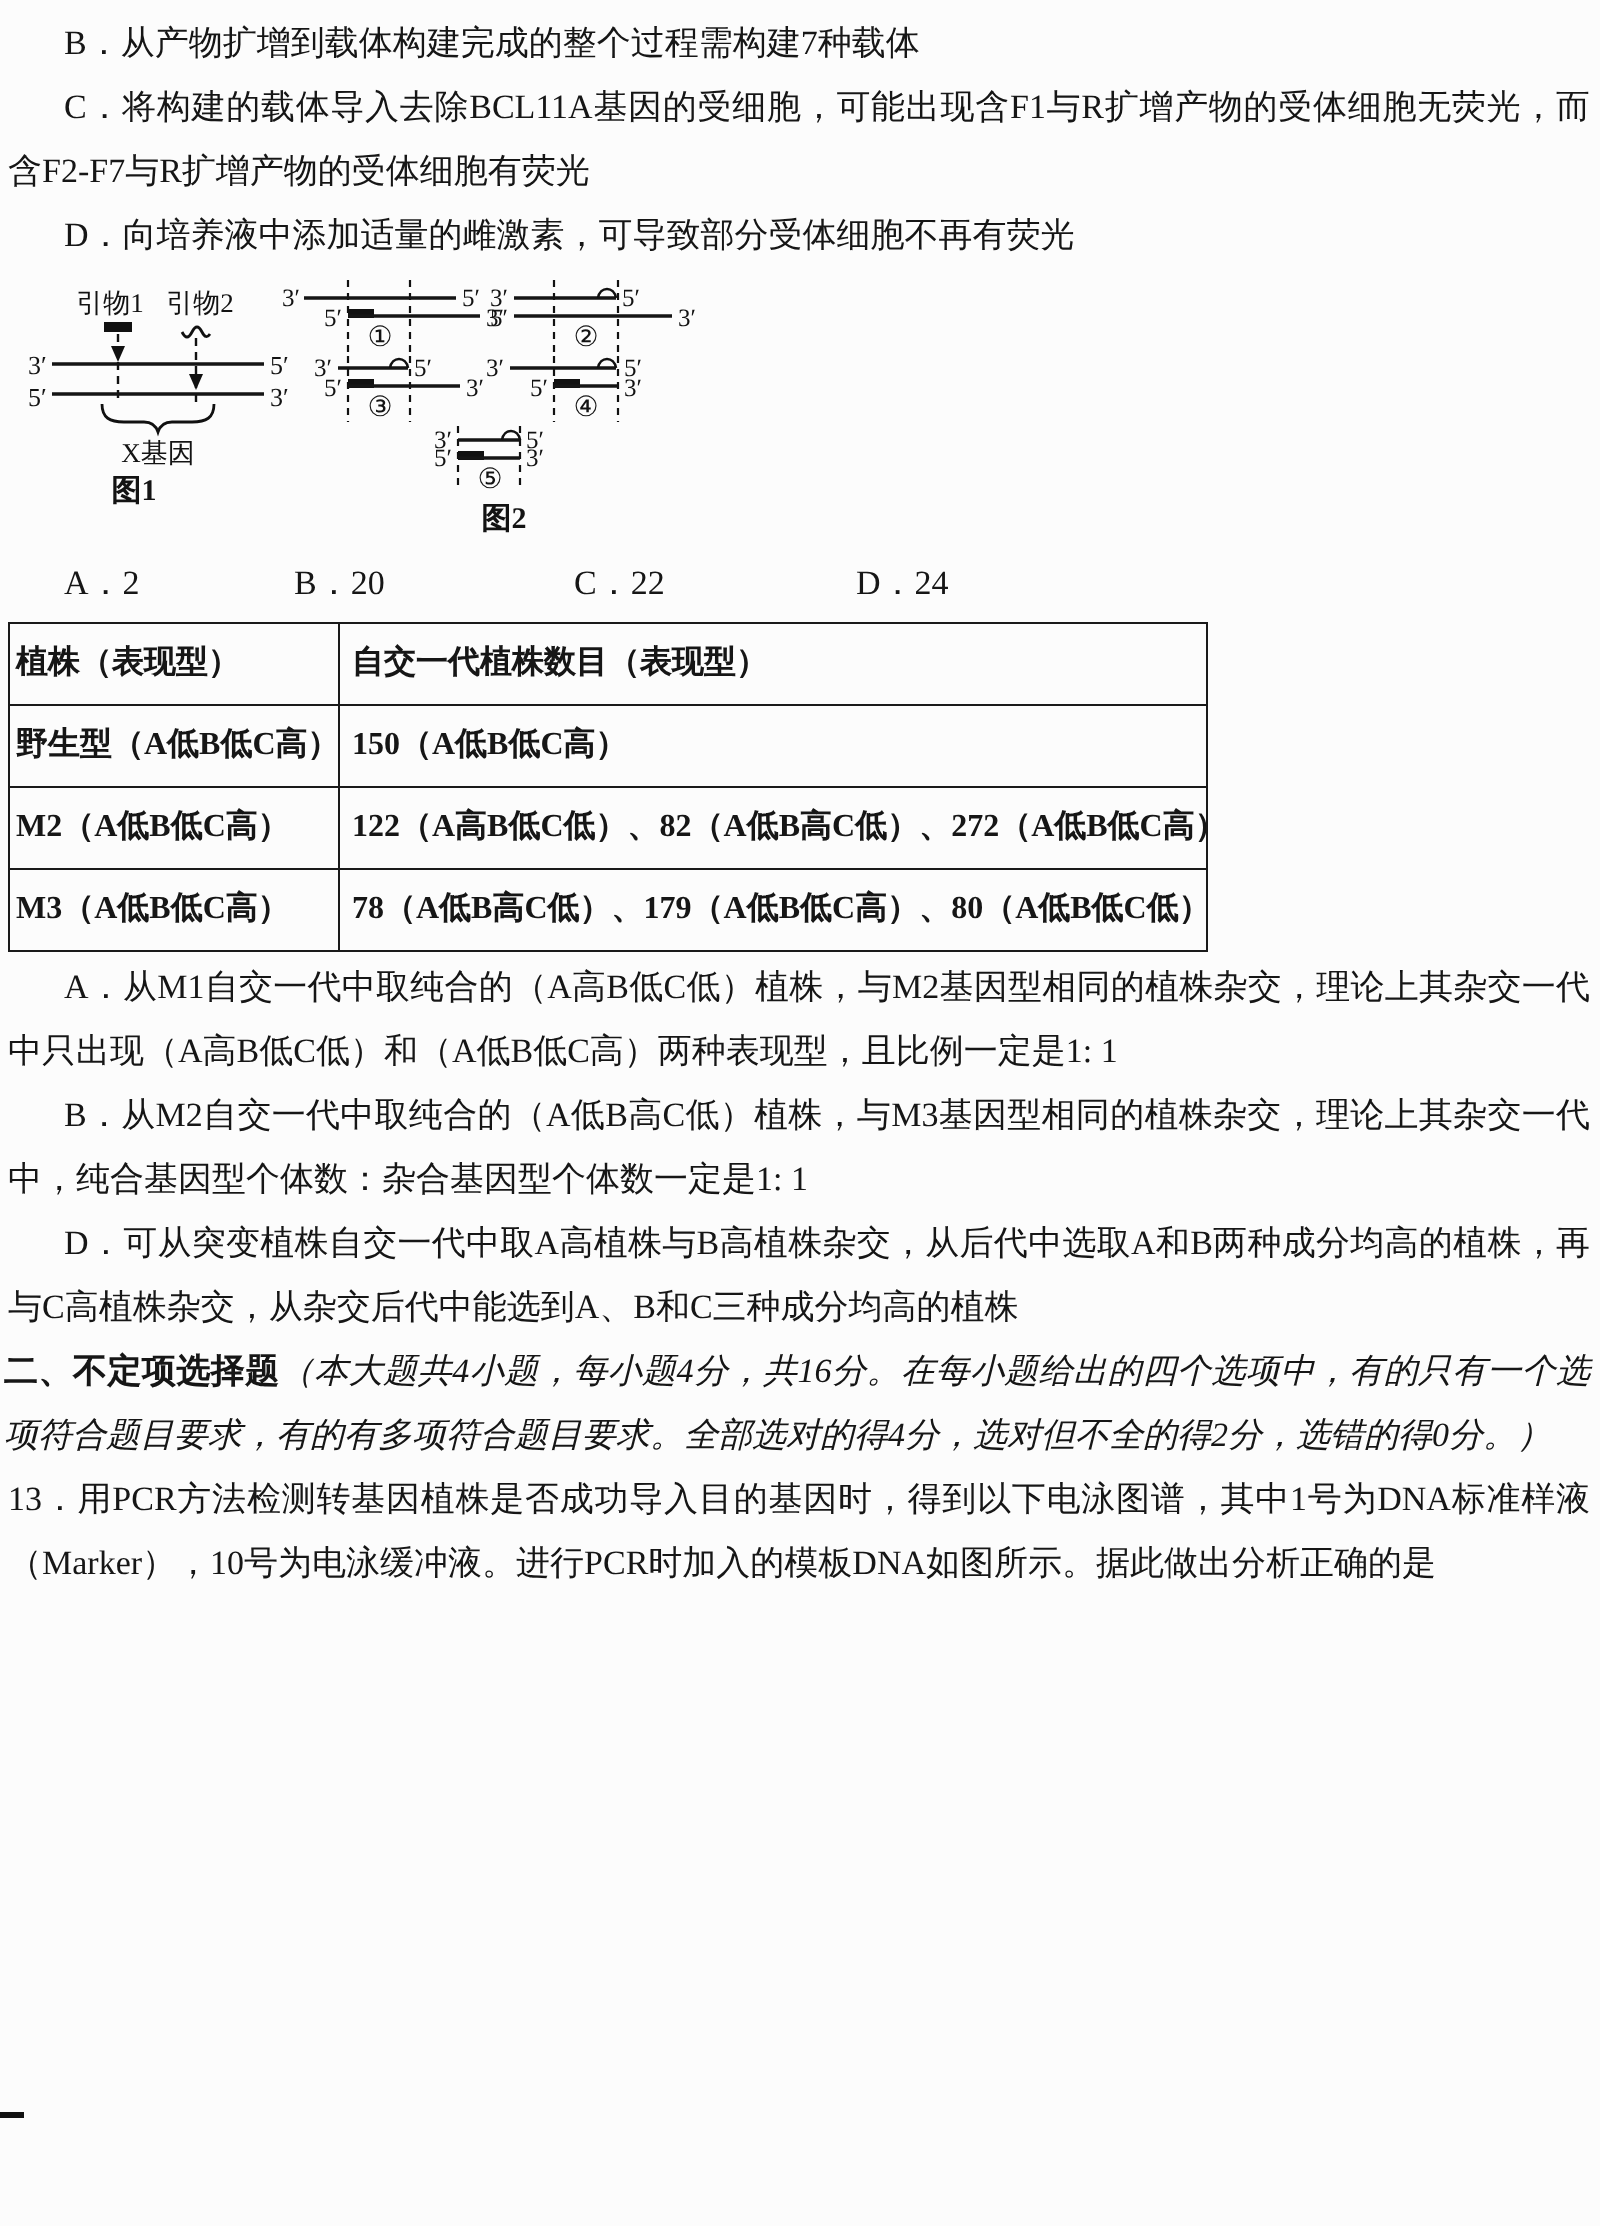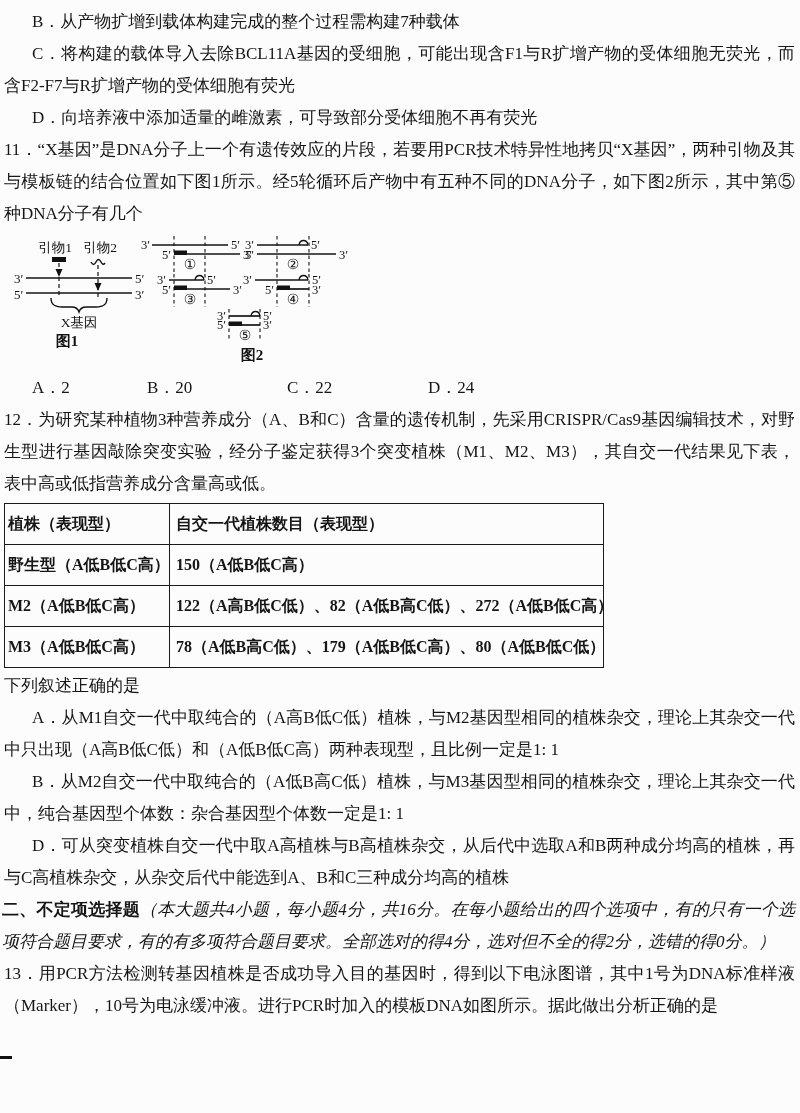--- a/index.html
+++ b/index.html
@@ -32,21 +32,20 @@
 </style>
 </head>
 <body>
 
 <div class="page">
 
   <div class="hang">B．从产物扩增到载体构建完成的整个过程需构建7种载体</div>
   <div class="hang">C．将构建的载体导入去除BCL11A基因的受细胞，可能出现含F1与R扩增产物的受体细胞无荧光，而含F2-F7与R扩增产物的受体细胞有荧光</div>
   <div class="hang">D．向培养液中添加适量的雌激素，可导致部分受体细胞不再有荧光</div>
 
-  <div class="para">11．“X基因”是DNA分子上一个有遗传效应的片段，若要用PCR技术特异性地拷贝“X基因”，两种引物及其与模板链的结合位置如下图1所示。经5轮循环后产物中有五种不同的DNA分子，如下图2所示，其中第⑤种DNA分子有几个</div>
 
   <div class="figwrap">
     <svg width="400" height="138" viewBox="0 0 400 138">
 
       <g>
         <text x="43" y="20" font-size="13.5" text-anchor="middle">引物1</text>
         <text x="88" y="20" font-size="13.5" text-anchor="middle">引物2</text>
         <rect x="40" y="25" width="14" height="5" fill="#111"></rect>
         <path d="M79,30 q2.5,5 5,0 q2.5,-5 5,0 q2,4 4,1" stroke="#111" stroke-width="1.4" fill="none"></path>
         <g stroke="#111" stroke-width="1.2" stroke-dasharray="4 3">
@@ -142,21 +141,20 @@
 
         <text x="240" y="128" font-size="15" font-weight="bold" text-anchor="middle">图2</text>
       </g>
     </svg>
   </div>
 
   <div class="optrow">
     <span class="oA">A．2</span><span class="oB">B．20</span><span class="oC">C．22</span><span>D．24</span>
   </div>
 
-  <div class="para">12．为研究某种植物3种营养成分（A、B和C）含量的遗传机制，先采用CRISPR/Cas9基因编辑技术，对野生型进行基因敲除突变实验，经分子鉴定获得3个突变植株（M1、M2、M3），其自交一代结果见下表，表中高或低指营养成分含量高或低。</div>
 
   <table class="qtab">
     <tbody>
         <tr>
       <td class="c1">植株（表现型）</td>
       <td>自交一代植株数目（表现型）</td>
     </tr>
     <tr>
       <td class="c1">野生型（A低B低C高）</td>
       <td>150（A低B低C高）</td>
@@ -165,21 +163,20 @@
       <td class="c1">M2（A低B低C高）</td>
       <td>122（A高B低C低）、82（A低B高C低）、272（A低B低C高）</td>
     </tr>
     <tr>
       <td class="c1">M3（A低B低C高）</td>
       <td>78（A低B高C低）、179（A低B低C高）、80（A低B低C低）</td>
     </tr>
   </tbody>
     </table>
 
-  <div class="para">下列叙述正确的是</div>
   <div class="hang">A．从M1自交一代中取纯合的（A高B低C低）植株，与M2基因型相同的植株杂交，理论上其杂交一代中只出现（A高B低C低）和（A低B低C高）两种表现型，且比例一定是1: 1</div>
   <div class="hang">B．从M2自交一代中取纯合的（A低B高C低）植株，与M3基因型相同的植株杂交，理论上其杂交一代中，纯合基因型个体数：杂合基因型个体数一定是1: 1</div>
   <div class="hang">D．可从突变植株自交一代中取A高植株与B高植株杂交，从后代中选取A和B两种成分均高的植株，再与C高植株杂交，从杂交后代中能选到A、B和C三种成分均高的植株</div>
 
   <div class="sec2"><span class="t">二、不定项选择题</span><span class="i">（本大题共4小题，每小题4分，共16分。在每小题给出的四个选项中，有的只有一个选项符合题目要求，有的有多项符合题目要求。全部选对的得4分，选对但不全的得2分，选错的得0分。）</span></div>
 
   <div class="para">13．用PCR方法检测转基因植株是否成功导入目的基因时，得到以下电泳图谱，其中1号为DNA标准样液（Marker），10号为电泳缓冲液。进行PCR时加入的模板DNA如图所示。据此做出分析正确的是</div>
 
 </div>
 

